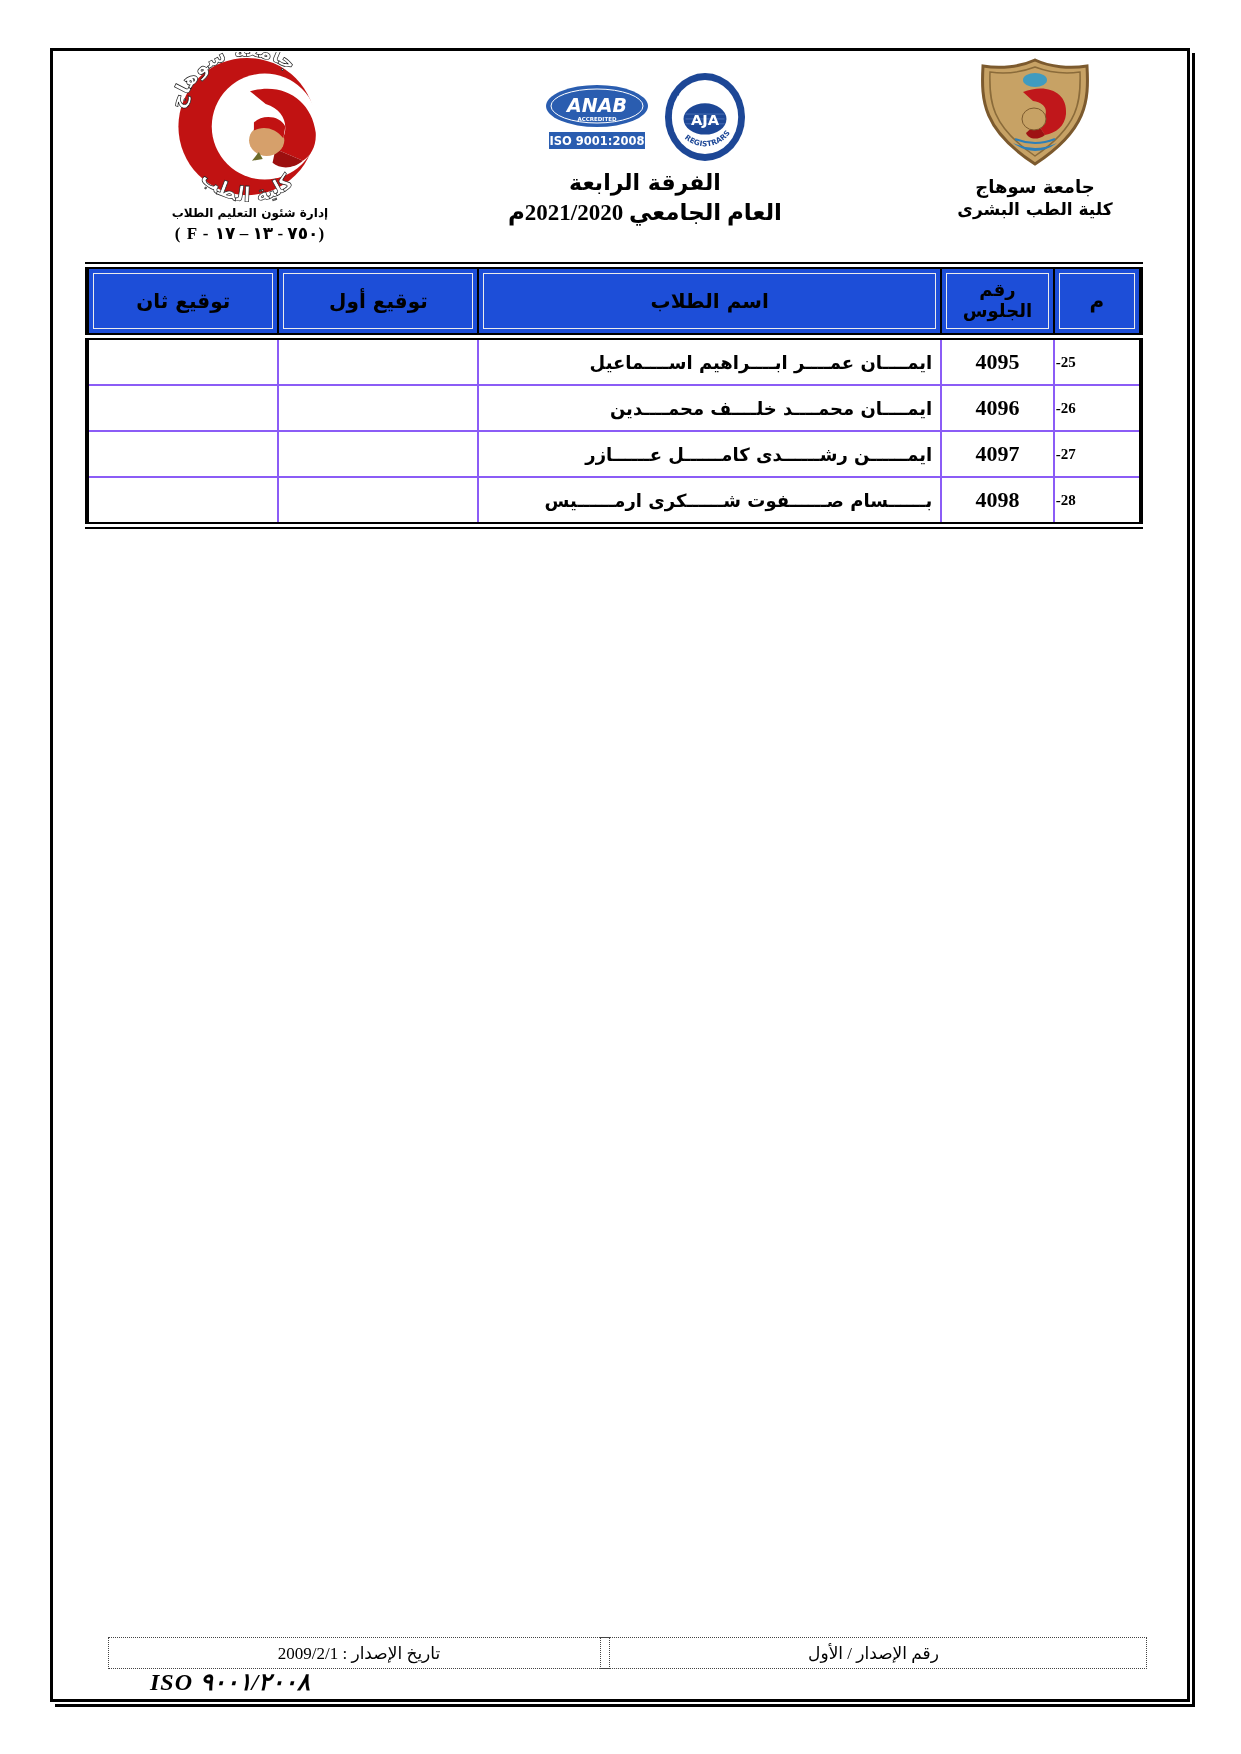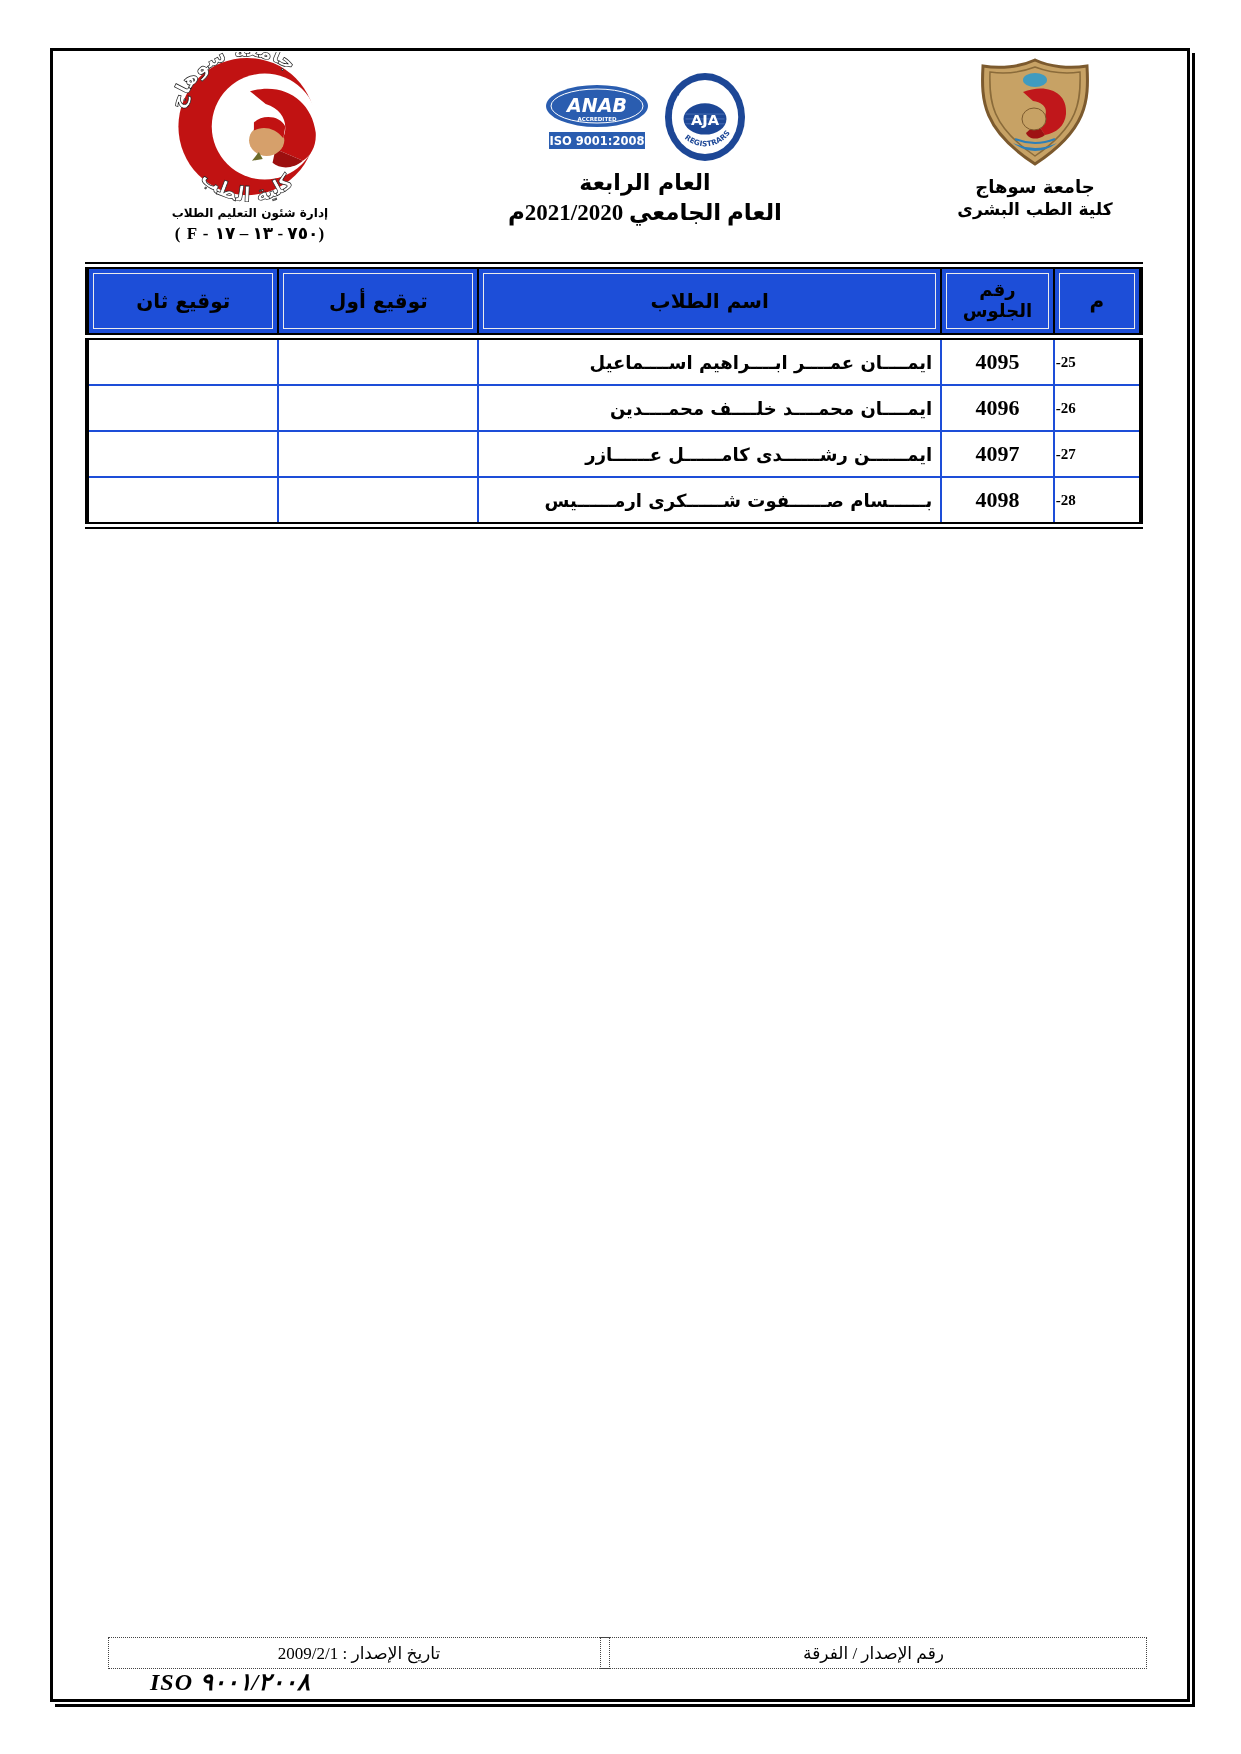--- a/index.html
+++ b/index.html
@@ -26,21 +26,21 @@
   
   .table-wrap{position:absolute;left:85px;top:262px;width:1058px;}
   table{border-collapse:collapse;width:100%;direction:rtl;border:4px solid #000;}
   col.c-idx{width:83px;}col.c-seat{width:107px;}col.c-name{width:440px;}
   col.c-sig1{width:190px;}col.c-sig2{width:182px;}
   th{background:#1d4ed8;border:2px solid #000;font-size:20px;font-weight:bold;
      position:relative;height:62px;text-align:center;vertical-align:middle;}
   thead th{border-top:7px double #000;border-bottom:7px double #000;}
   th::after{content:"";position:absolute;inset:4px;border:1px solid #ececec;pointer-events:none;}
   th.seat-h{font-size:18px;line-height:1.15;}
-  td{border:2px solid #1d4ed8;height:42px;background:#fff;vertical-align:middle;}
+  td{border:2px solid #8b5cf6;height:42px;background:#fff;vertical-align:middle;}
   tbody tr:last-child td{border-bottom:7px double #000;}
   td.idx{font-family:"Liberation Serif","DejaVu Sans",serif;
          font-weight:bold;font-size:15px;direction:ltr;}
   td.seat{text-align:center;font-family:"Liberation Serif","DejaVu Sans",serif;
           font-weight:bold;font-size:22px;direction:ltr;}
   td.name{font-size:18px;font-weight:bold;text-align:right;padding:0 8px 0 2px;
           white-space:nowrap;overflow:hidden;direction:rtl;}
   
   .f-box{position:absolute;height:30px;border:1px dotted #444;display:flex;
          align-items:center;justify-content:center;direction:rtl;font-size:17px;
@@ -98,21 +98,21 @@
         <path id="ajaTop" d="M9 55 A 34 38 0 1 1 75 55" fill="none"></path>
         <text font-size="6.6" font-weight="bold" fill="#1d4796">
           <textPath href="#ajaTop" startOffset="3%">ANGLO JAPANESE AMERICAN</textPath>
         </text>
         <path id="ajaBot" d="M15 62 A 34 38 0 0 0 69 62" fill="none"></path>
         <text font-size="7.5" font-weight="bold" fill="#1d4796">
           <textPath href="#ajaBot" startOffset="14%">REGISTRARS</textPath>
         </text>
       </svg>
     </div>
-    <div class="title1">العام الرابعة</div>
+    <div class="title1">الفرقة الرابعة</div>
     <div class="title2">العام الجامعي 2021/2020م</div>
   </div>
 
   <div class="hdr-right">
     <svg width="122" height="112" viewBox="0 0 120 112">
       <path d="M60 4 C75 11 95 13 112 10 C114 45 112 74 60 108 C8 74 6 45 8 10 C25 13 45 11 60 4 Z" fill="#c7a265" stroke="#7c5a2e" stroke-width="3"></path>
       <path d="M60 11 C73 16 90 18 105 16 C106 45 104 70 60 100 C16 70 14 45 15 16 C30 18 47 16 60 11 Z" fill="none" stroke="#8a6b3a" stroke-width="1.5"></path>
       <ellipse cx="60" cy="24" rx="12" ry="7" fill="#3f9bc0"></ellipse>
       <path d="M48 36 C70 27 93 35 91 58 C90 70 81 77 70 79 L62 67 C75 61 74 47 58 45 Z" fill="#c0171b"></path>
       <path d="M62 67 L70 79 C62 85 53 83 51 77 Z" fill="#9e1214"></path>
@@ -171,16 +171,16 @@
           <td class="idx">-28</td>
           <td class="seat">4098</td>
           <td class="name">بــــــسام صــــــفوت شــــــكرى ارمــــــيس</td>
           <td></td>
           <td></td>
         </tr>
       </tbody>
     </table>
   </div>
 
-  <div class="f-box f-issue">رقم الإصدار / الفرقة</div>
+  <div class="f-box f-issue">رقم الإصدار / الأول</div>
   <div class="f-box f-date">تاريخ الإصدار : 2009/2/1</div>
   <div class="f-iso">ISO ٩٠٠١/٢٠٠٨</div>
 </div>
 
 </body></html>

